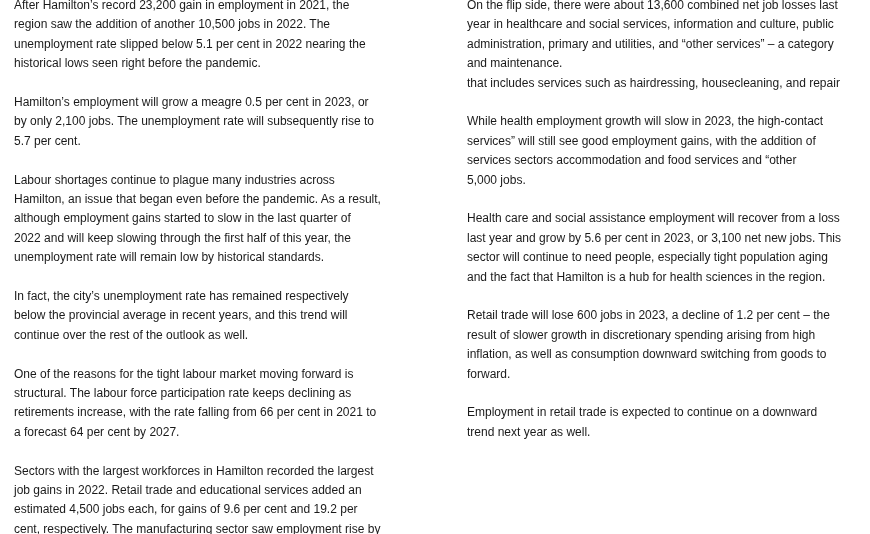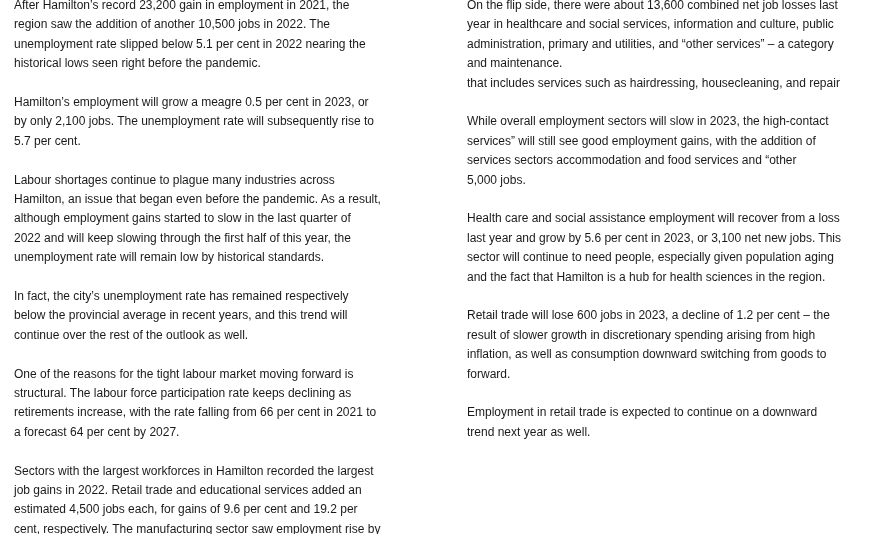--- a/index.html
+++ b/index.html
@@ -72,29 +72,29 @@
 
 <div class="col col-right">
   <p class="para">
     <span class="line">On the flip side, there were about 13,600 combined net job losses last</span>
     <span class="line">year in healthcare and social services, information and culture, public</span>
     <span class="line">administration, primary and utilities, and “other services” – a category</span>
     <span class="line">and maintenance.</span>
     <span class="line">that includes services such as hairdressing, housecleaning, and repair</span>
   </p>
   <p class="para">
-    <span class="line">While overall employment sectors will slow in 2023, the high-contact</span>
+    <span class="line">While health employment growth will slow in 2023, the high-contact</span>
     <span class="line">services” will still see good employment gains, with the addition of</span>
     <span class="line">services sectors accommodation and food services and “other</span>
     <span class="line">5,000 jobs.</span>
   </p>
   <p class="para">
     <span class="line">Health care and social assistance employment will recover from a loss</span>
     <span class="line">last year and grow by 5.6 per cent in 2023, or 3,100 net new jobs. This</span>
-    <span class="line">sector will continue to need people, especially given population aging</span>
+    <span class="line">sector will continue to need people, especially tight population aging</span>
     <span class="line">and the fact that Hamilton is a hub for health sciences in the region.</span>
   </p>
   <p class="para">
     <span class="line">Retail trade will lose 600 jobs in 2023, a decline of 1.2 per cent – the</span>
     <span class="line">result of slower growth in discretionary spending arising from high</span>
     <span class="line">inflation, as well as consumption downward switching from goods to</span>
     <span class="line">forward.</span>
   </p>
   <p class="para">
     <span class="line">Employment in retail trade is expected to continue on a downward</span>

